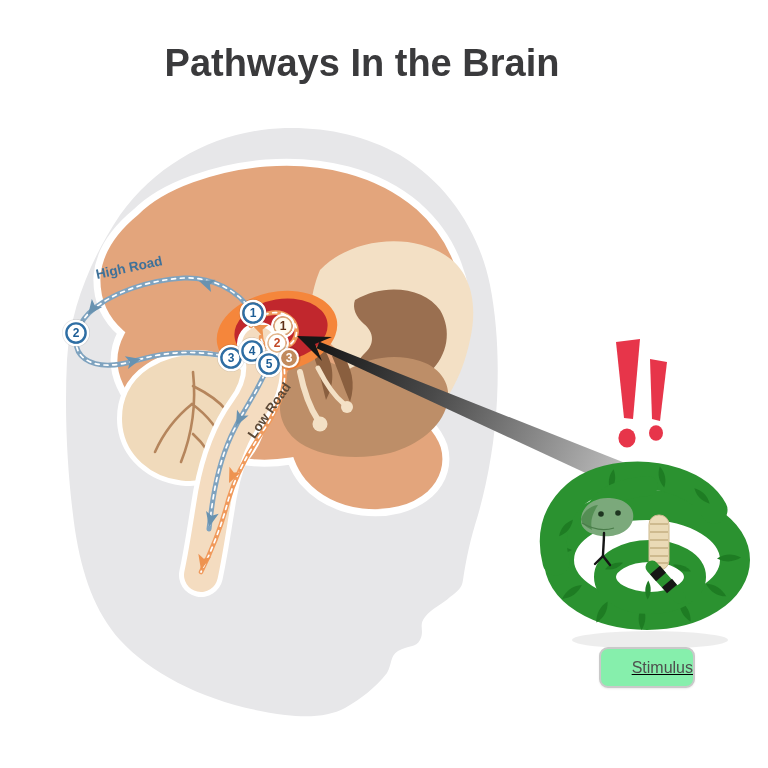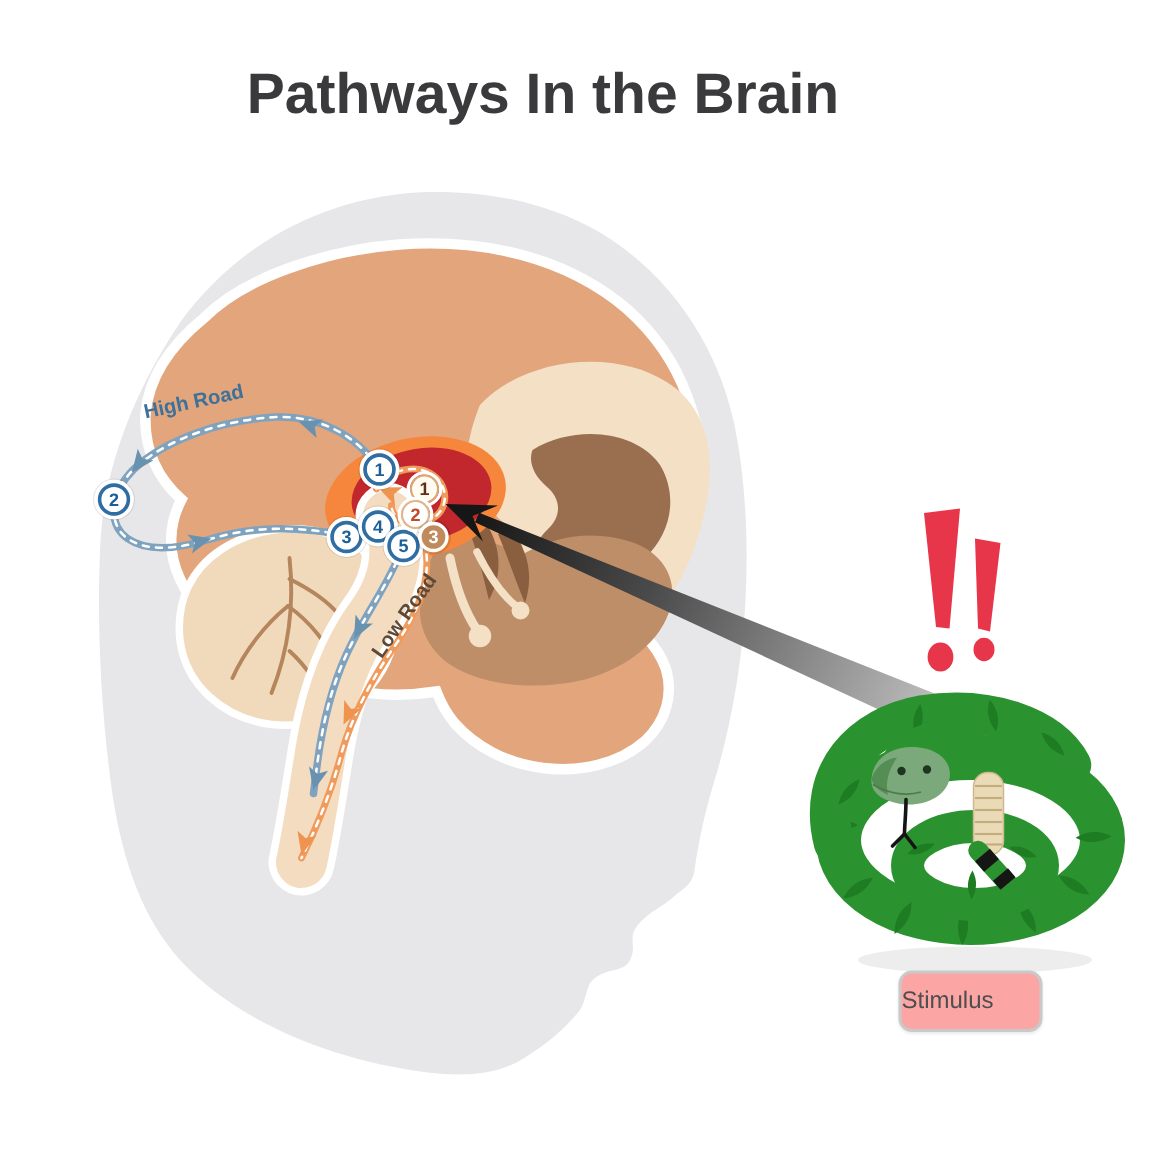--- a/index.html
+++ b/index.html
@@ -9,23 +9,23 @@
 .             }
   .page-title{font-size:38px;font-weight:700;color:#3A3A3C;letter-spacing:0px;transform:translateX(-22px);}
   .diagram-svg{position:absolute;left:0;top:0;}
   .diagram-svg text{font-family:"Liberation Sans",sans-serif;}
   .marker-num{font-size:12px;font-weight:700;text-anchor:middle;}
   .road-label{font-size:13.5px;font-weight:700;text-anchor:middle;}
   .road-blue{stroke:#7FA3BF;stroke-width:5;fill:none;stroke-linecap:round;}
   .road-orange{stroke:#F09A5C;stroke-width:4.6;fill:none;stroke-linecap:round;}
   .dash{stroke:#ffffff;stroke-width:1.7;fill:none;stroke-dasharray:4 4.8;stroke-linecap:round;}
   .cereb-line{stroke:#B5855C;stroke-width:2.6;fill:none;stroke-linecap:round;}
-  .stimulus-chip{position:absolute;left:599px;top:647px;width:92px;height:37px;background:#fca5a5;
-      border:2.5px solid #C9C9C9;border-radius:9px;display:flex;align-items:center;justify-content:flex-start;
-      box-shadow:0 1px 2px rgba(0,0,0,0.08);}
+  .stimulus-chip{position:absolute;left:599px;top:647px;width:92px;height:37px;background:#86efac;
+      border:2.5px solid #C9C9C9;border-radius:9px;display:flex;align-items:center;justify-content:flex-end;
+      box-shadow:0 1px 2px rgba(0,0,0,0.08);text-decoration:underline;}
   .stimulus-chip span{font-size:16px;color:#4E4E4E;}
 </style>
 </head>
 <body>
 
 <div class="stage">
 
   <h1 class="page-title">Pathways In the Brain</h1>
 
   <svg class="diagram-svg" width="768" height="768" viewBox="0 0 768 768">

